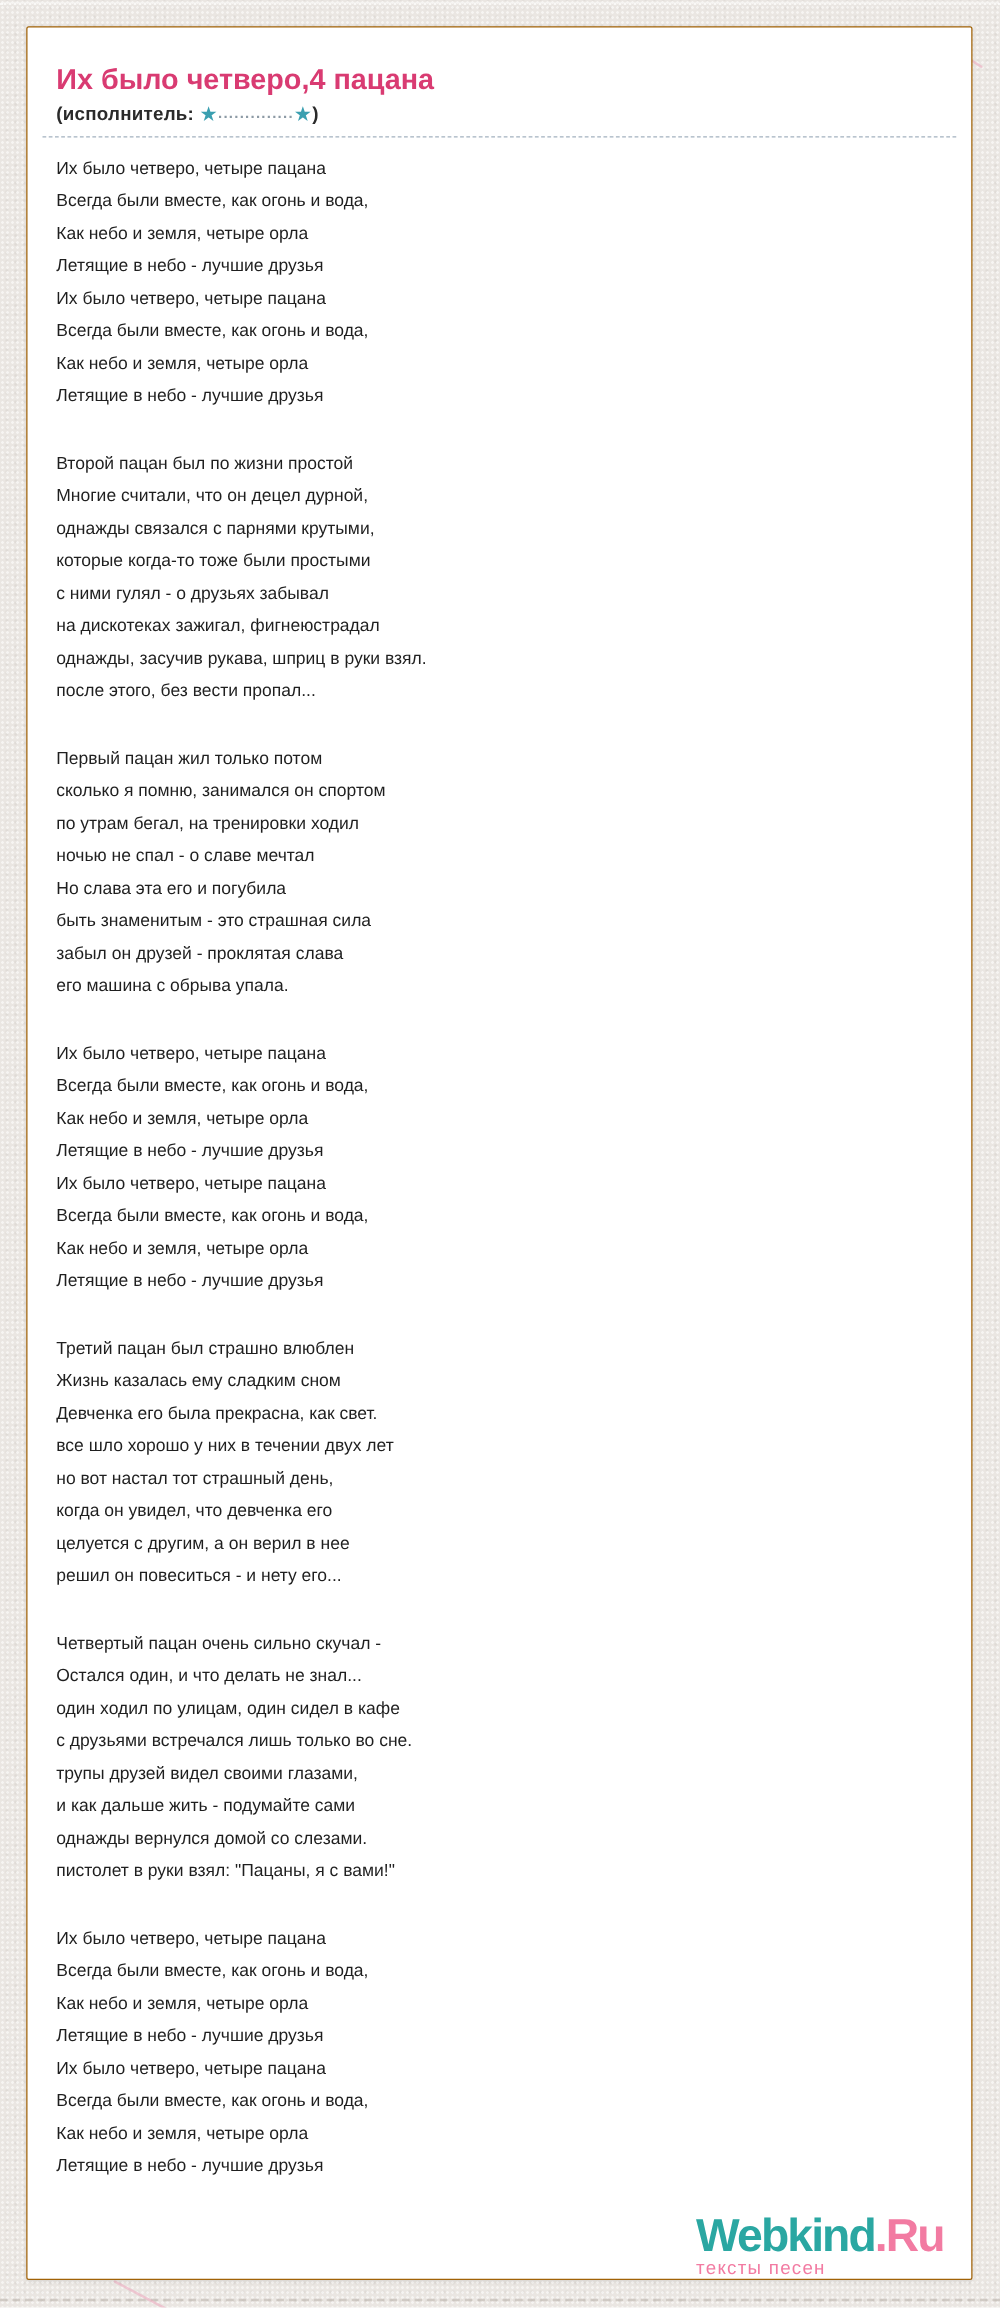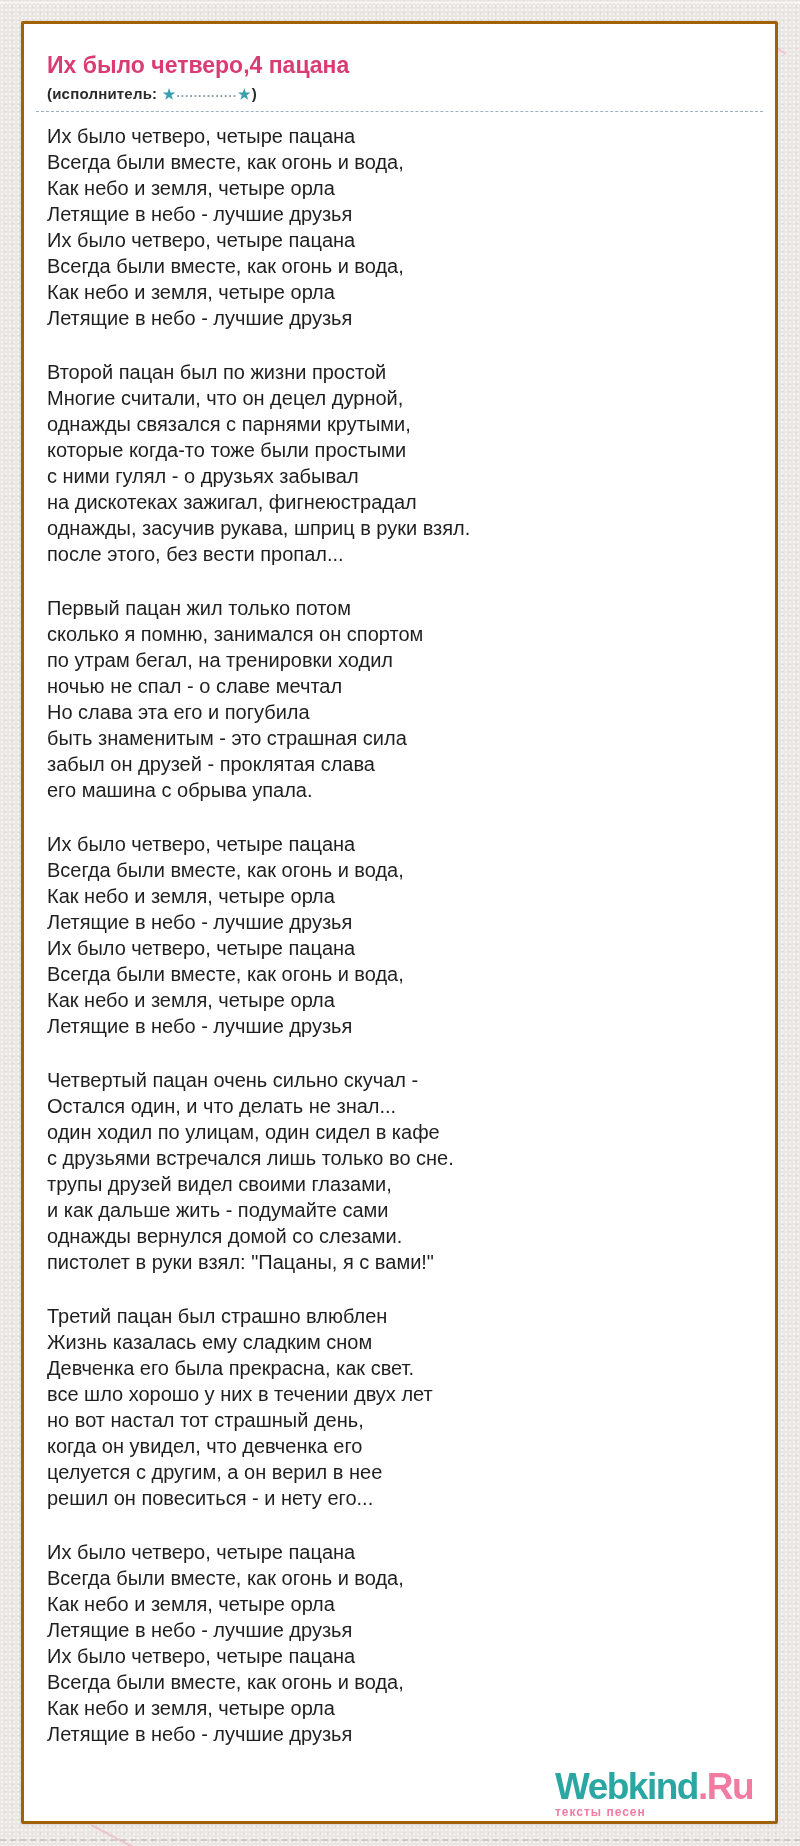--- a/index.html
+++ b/index.html
@@ -30,21 +30,21 @@
     background: rgba(236,168,190,.55);
   }
   .scribble-bottom-left { left: 88px; top: 1836px; width: 52px; transform: rotate(28deg); }
   .scribble-top-right  { left: 762px; top: 46px;  width: 26px; transform: rotate(32deg); }
 
   .card {
     position: absolute; left: 21px; top: 21px;
     width: 757px; height: 1803px;
     box-sizing: border-box;
     background: #ffffff;
-    border: 3px solid #a16207;
+    border: 1px solid #a16207;
     border-radius: 2px;
     box-shadow: 0 1px 3px rgba(0,0,0,.07);
   }
 
   .header {
     margin: 0 12px;
     padding: 28px 11px 9px;
     border-bottom: 1px dashed #a3b1bf;
   }
   .page-title {
@@ -67,21 +67,21 @@
   }
   .artist-dots {
     color: #8d9aa5;
     font-size: 12px;
     letter-spacing: 1px;
     vertical-align: 2px;
   }
 
   .lyrics {
     padding: 11px 23px 0;
-    font-size: 20px;
+    font-size: 14px;
     line-height: 26px;
     color: var(--text, #1f1f1f);
   }
   .stanza { margin: 0 0 28px; }
   .stanza:last-child { margin-bottom: 0; }
 
   .footer-logo {
     position: absolute;
     right: 22px; bottom: 0px;
     text-align: left;
@@ -90,22 +90,22 @@
   }
   .logo-wordmark {
     font-size: 37px;
     font-weight: bold;
     line-height: 34px;
     letter-spacing: -1.5px;
   }
   .logo-main   { color: var(--logo-teal, #2aa7a2); }
   .logo-suffix { color: var(--logo-pink, #f27ba2); }
   .logo-tagline {
-    font-size: 12px;
-    font-weight: bold;
+    font-size: 15px;
+    font-weight: normal;
     line-height: 17px;
     color: var(--logo-pink, #f27ba2);
     letter-spacing: 1px;
     margin-right: 22px;
   }
 </style>
 </head>
 <body>
 
 <div class="page-top-dash"></div>
@@ -121,22 +121,22 @@
       <span>(исполнитель:</span>
       <span class="star-icon">★</span><span class="artist-dots">..............</span><span class="star-icon">★</span><span>)</span>
     </div>
   </div>
 
   <div class="lyrics">
       <p class="stanza">Их было четверо, четыре пацана<br>Всегда были вместе, как огонь и вода,<br>Как небо и земля, четыре орла<br>Летящие в небо - лучшие друзья<br>Их было четверо, четыре пацана<br>Всегда были вместе, как огонь и вода,<br>Как небо и земля, четыре орла<br>Летящие в небо - лучшие друзья</p>
       <p class="stanza">Второй пацан был по жизни простой<br>Многие считали, что он децел дурной,<br>однажды связался с парнями крутыми,<br>которые когда-то тоже были простыми<br>с ними гулял - о друзьях забывал<br>на дискотеках зажигал, фигнеюстрадал<br>однажды, засучив рукава, шприц в руки взял.<br>после этого, без вести пропал...</p>
       <p class="stanza">Первый пацан жил только потом<br>сколько я помню, занимался он спортом<br>по утрам бегал, на тренировки ходил<br>ночью не спал - о славе мечтал<br>Но слава эта его и погубила<br>быть знаменитым - это страшная сила<br>забыл он друзей - проклятая слава<br>его машина с обрыва упала.</p>
       <p class="stanza">Их было четверо, четыре пацана<br>Всегда были вместе, как огонь и вода,<br>Как небо и земля, четыре орла<br>Летящие в небо - лучшие друзья<br>Их было четверо, четыре пацана<br>Всегда были вместе, как огонь и вода,<br>Как небо и земля, четыре орла<br>Летящие в небо - лучшие друзья</p>
+      <p class="stanza">Третий пацан был страшно влюблен<br>Жизнь казалась ему сладким сном<br>Девченка его была прекрасна, как свет.<br>все шло хорошо у них в течении двух лет<br>но вот настал тот страшный день,<br>когда он увидел, что девченка его<br>целуется с другим, а он верил в нее<br>решил он повеситься - и нету его...</p>
       <p class="stanza">Четвертый пацан очень сильно скучал -<br>Остался один, и что делать не знал...<br>один ходил по улицам, один сидел в кафе<br>с друзьями встречался лишь только во сне.<br>трупы друзей видел своими глазами,<br>и как дальше жить - подумайте сами<br>однажды вернулся домой со слезами.<br>пистолет в руки взял: "Пацаны, я с вами!"</p>
-      <p class="stanza">Третий пацан был страшно влюблен<br>Жизнь казалась ему сладким сном<br>Девченка его была прекрасна, как свет.<br>все шло хорошо у них в течении двух лет<br>но вот настал тот страшный день,<br>когда он увидел, что девченка его<br>целуется с другим, а он верил в нее<br>решил он повеситься - и нету его...</p>
       <p class="stanza">Их было четверо, четыре пацана<br>Всегда были вместе, как огонь и вода,<br>Как небо и земля, четыре орла<br>Летящие в небо - лучшие друзья<br>Их было четверо, четыре пацана<br>Всегда были вместе, как огонь и вода,<br>Как небо и земля, четыре орла<br>Летящие в небо - лучшие друзья</p>
     </div>
 
   <a class="footer-logo">
     <div class="logo-wordmark">
       <span class="logo-main">Webkind</span><span class="logo-suffix">.Ru</span>
     </div>
     <div class="logo-tagline">тексты песен</div>
   </a>
 

